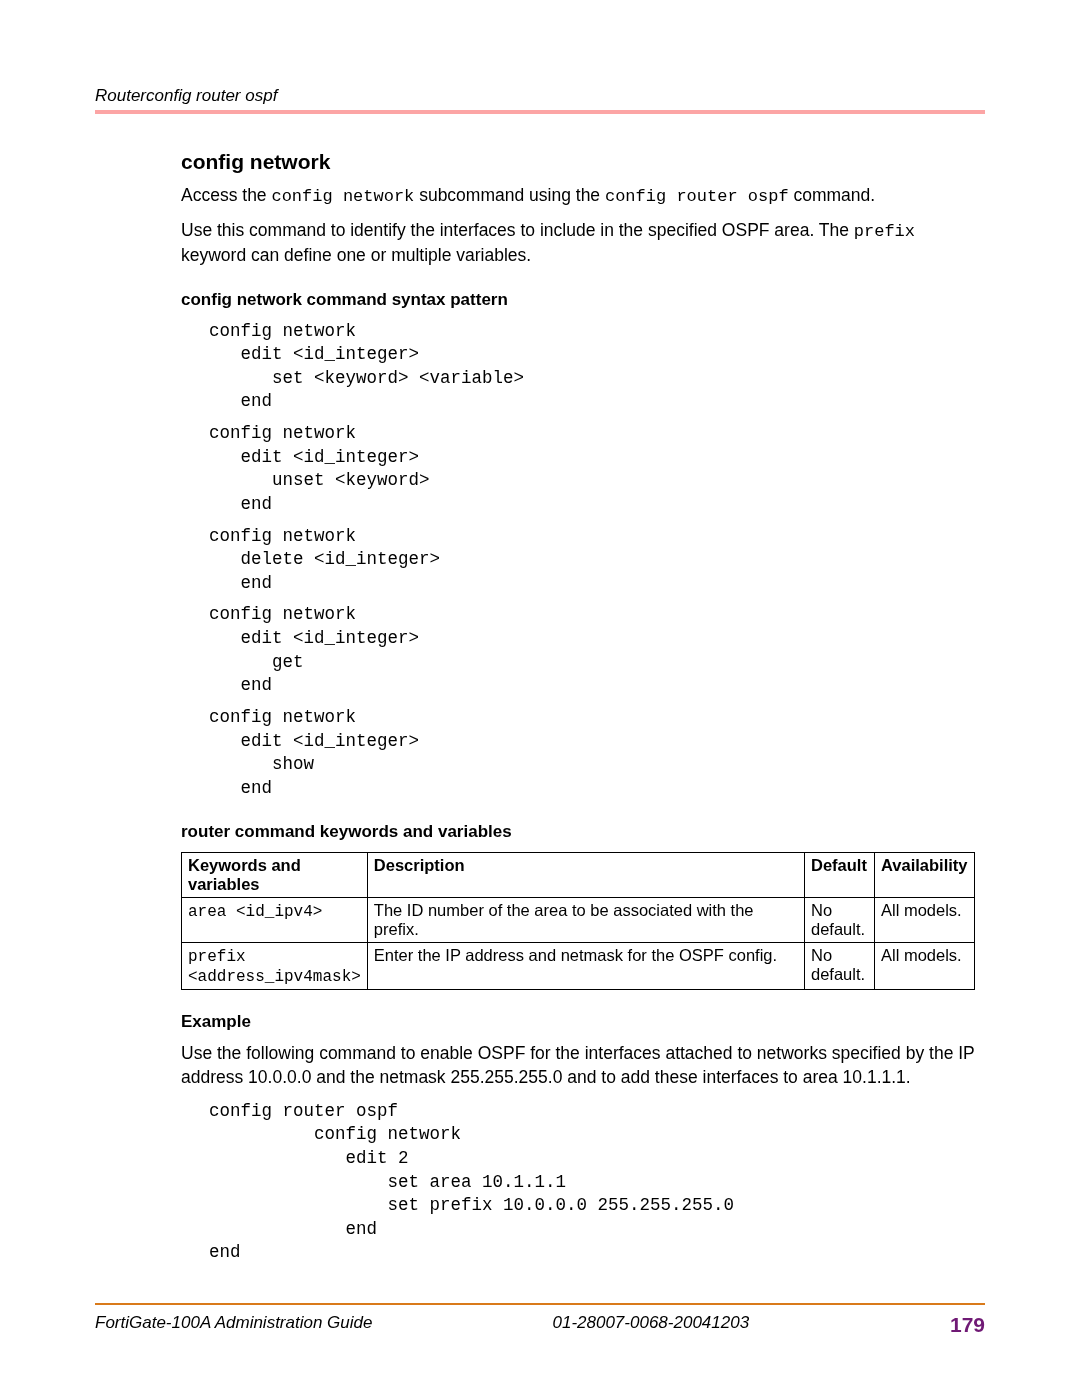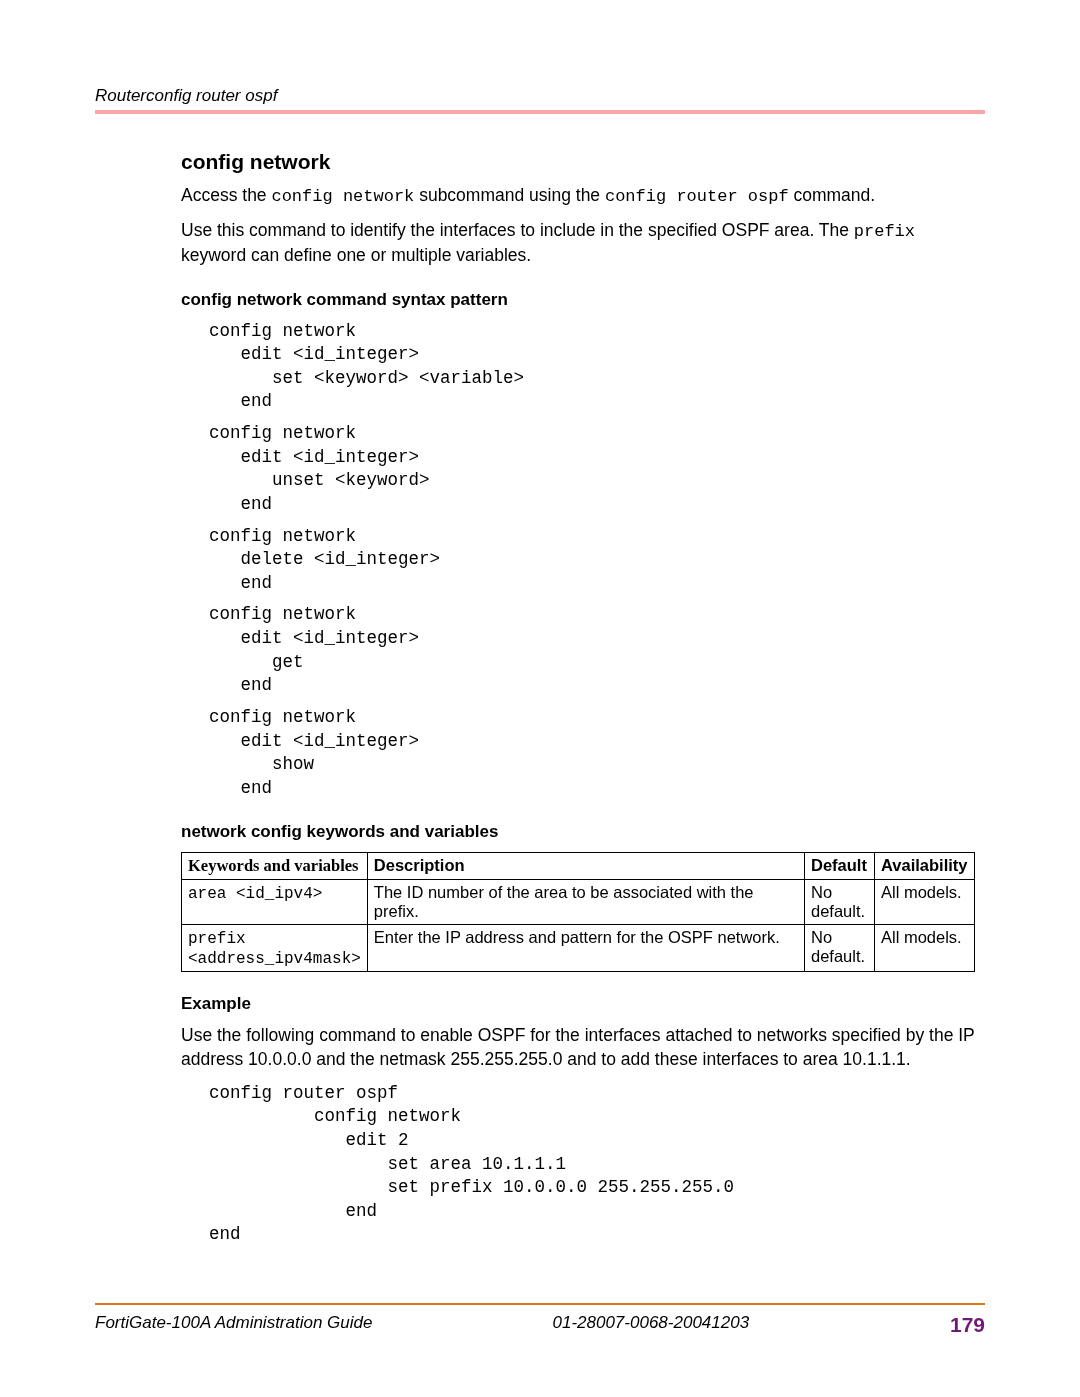--- a/index.html
+++ b/index.html
@@ -61,21 +61,21 @@
     }
     table.keyword-table th, table.keyword-table td {
       border: 1px solid #000;
       padding: 3px 6px;
       text-align: left;
       vertical-align: top;
     }
     table.keyword-table th {
       font-weight: bold;
     }
-    .col-kw { width: 170px; font-family: Liberation Serif, serif; }
+    .col-kw { width: 170px; }
     .col-desc { width: auto; }
     .col-def { width: 70px; }
     .col-avail { width: 100px; }
     .footer-wrap {
       position: absolute;
       bottom: 60px;
       left: 95px;
       right: 95px;
     }
     .footer-rule {
@@ -133,41 +133,41 @@
    end</pre>
   <pre class="codeblock">config network
    edit &lt;id_integer&gt;
       get
    end</pre>
   <pre class="codeblock">config network
    edit &lt;id_integer&gt;
       show
    end</pre>
 
-  <h3 class="subsection-title">network config keywords and variables</h3>
+  <h3 class="subsection-title">router command keywords and variables</h3>
 
   <table class="keyword-table">
     <thead>
       <tr>
         <th class="col-kw">Keywords and variables</th>
         <th class="col-desc">Description</th>
         <th class="col-def">Default</th>
         <th class="col-avail">Availability</th>
       </tr>
     </thead>
     <tbody>
       <tr>
         <td><code>area &lt;id_ipv4&gt;</code></td>
         <td>The ID number of the area to be associated with the prefix.</td>
         <td>No default.</td>
         <td>All models.</td>
       </tr>
       <tr>
         <td><code>prefix</code><br><code>&lt;address_ipv4mask&gt;</code></td>
-        <td>Enter the IP address and pattern for the OSPF network.</td>
+        <td>Enter the IP address and netmask for the OSPF config.</td>
         <td>No default.</td>
         <td>All models.</td>
       </tr>
     </tbody>
   </table>
 
   <h3 class="subsection-title">Example</h3>
 
   <p class="para">Use the following command to enable OSPF for the interfaces attached to networks specified by the IP address 10.0.0.0 and the netmask 255.255.255.0 and to add these interfaces to area 10.1.1.1.</p>
 

